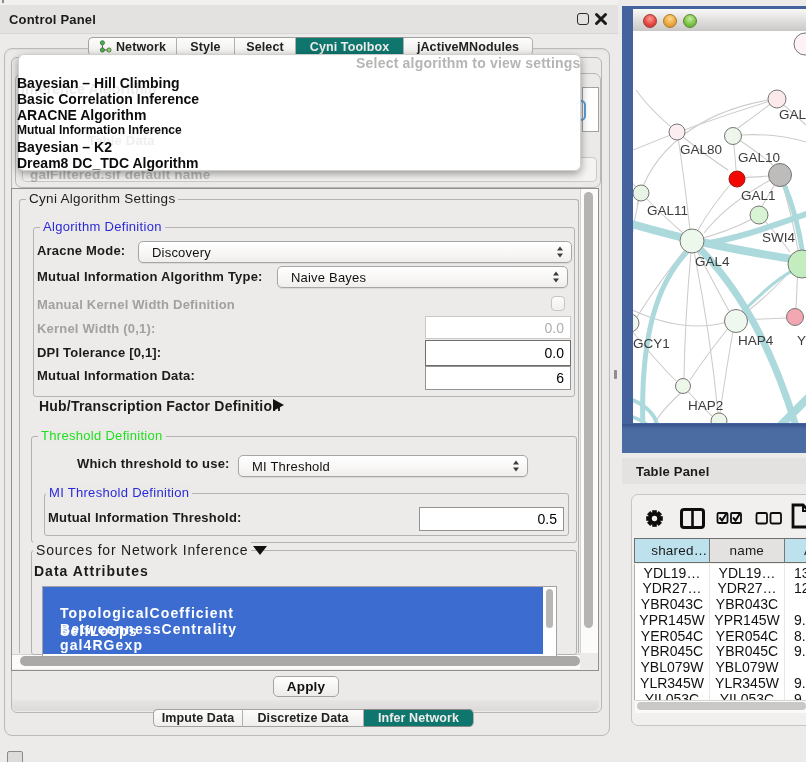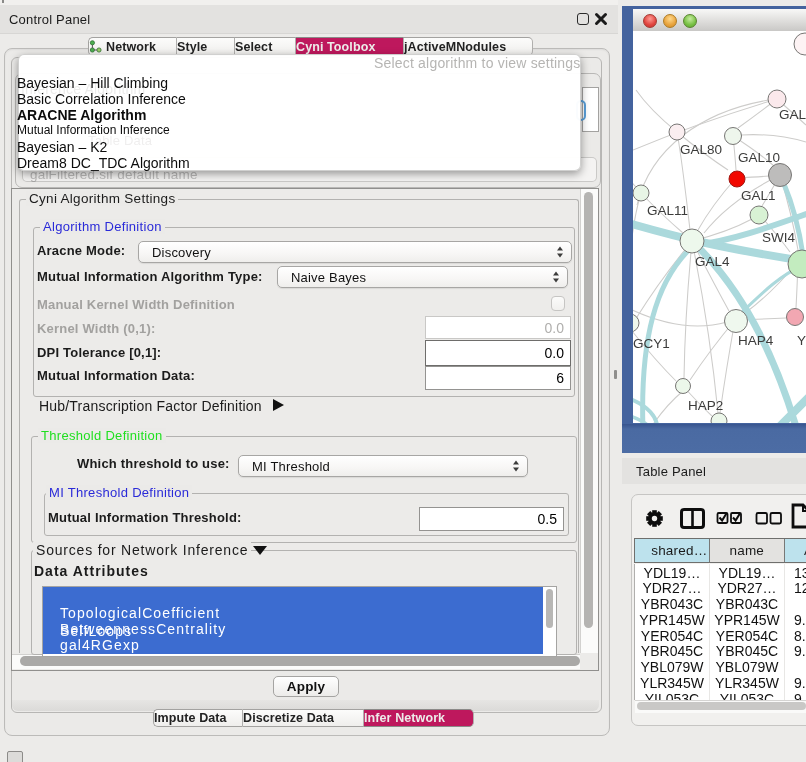--- a/index.html
+++ b/index.html
@@ -1,18 +1,18 @@
 <!DOCTYPE html>
 <html><head><meta charset="utf-8">
 <style>
 html,body{margin:0;padding:0;}
 body{width:806px;height:762px;position:relative;overflow:hidden;background:#ecebe9;
   font-family:"Liberation Sans",sans-serif;-webkit-font-smoothing:antialiased;}
 .abs{position:absolute;}
-.lbl{position:absolute;white-space:nowrap;letter-spacing:.2px;color:#1b1b1b;}
+.lbl{position:absolute;white-space:nowrap;letter-spacing:.2px;color:#1b1b1b;font-weight:bold;}
 .b{font-weight:bold;}
 .combo{position:absolute;border:1px solid #a7a6a4;border-radius:5px;
   background:linear-gradient(#ffffff,#f7f6f5 60%,#efeeec);box-shadow:0 1px 1px rgba(0,0,0,.08);}
 .combo .tx{position:absolute;left:13px;top:50%;transform:translateY(-50%);font-size:13px;letter-spacing:.2px;color:#111;}
 .car{position:absolute;right:8px;top:50%;width:6px;height:11px;transform:translateY(-50%);}
 .car:before,.car:after{content:"";position:absolute;left:0;border-left:3px solid transparent;border-right:3px solid transparent;}
 .car:before{top:0;border-bottom:4px solid #3c3c3b;}
 .car:after{bottom:0;border-top:4px solid #3c3c3b;}
 .field{position:absolute;background:#fff;text-align:right;font-size:14px;color:#000;}
 .field span{position:absolute;right:6px;top:50%;transform:translateY(-50%);}
@@ -41,25 +41,25 @@
         <circle cx="3.4" cy="10" r="2.1" fill="#4caf50" stroke="#2c7031" stroke-width=".8"></circle>
         <circle cx="10" cy="10" r="2.1" fill="#9ccc65" stroke="#2c7031" stroke-width=".8"></circle>
         <path d="M3.4 4.9 L3.4 8 M5.4 10 L8 10" stroke="#555" stroke-width="1"></path>
       </svg>Network</div>
   <div class="ttab" style="width:57px;">Style</div>
   <div class="ttab" style="width:60px;">Select</div>
   <div class="ttab sel" style="width:107px;">Cyni Toolbox</div>
   <div class="ttab last" style="width:128px;">jActiveMNodules</div>
 </div>
 <style>
-.ttab{display:flex;align-items:center;font-size:12.5px;font-weight:bold;color:#222;
+.ttab{display:flex;align-items:center;justify-content:center;font-size:12.5px;font-weight:bold;color:#222;
   background:linear-gradient(#fcfcfb,#efeeec);border-top:1px solid #a3a2a0;border-bottom:1px solid #a3a2a0;border-right:1px solid #b0afad;letter-spacing:.1px;}
 .ttab.first{border-left:1px solid #a3a2a0;border-radius:5px 0 0 5px;}
 .ttab.last{border-radius:0 5px 5px 0;}
-.ttab.sel{background:#be185d;color:#edecea;border-top-color:#8b8a88;border-bottom-color:#8b8a88;}
+.ttab.sel{background:#0f766e;color:#edecea;border-top-color:#8b8a88;border-bottom-color:#8b8a88;}
 </style>
 
 <div class="abs" style="left:15px;top:73px;width:584px;height:113px;border:1px solid #b9b8b6;border-radius:7px;"></div>
 <div class="abs" style="left:582px;top:87px;width:15px;height:43px;border:1px solid #a3a2a0;background:#fff"></div>
 <div class="abs" style="left:576px;top:100px;width:6px;height:17px;border:2.5px solid #5a9fd8;border-radius:6px;"></div>
 <div class="abs" style="left:22px;top:157px;width:573px;height:23px;border:1px solid rgba(150,149,147,.45);border-radius:5px;background:rgba(255,255,255,.45)"></div>
 <div class="lbl" style="left:30px;top:167px;font-size:13.5px;color:rgba(80,80,80,.35)">galFiltered.sif default name</div>
 
 <div class="abs" style="left:11px;top:188px;width:586px;height:481px;border:1px solid #908f8d;background:#ecebe9"></div>
 <div class="abs" style="left:580px;top:189px;width:17px;height:464px;background:#fbfbfa;border-left:1px solid #d2d1cf"></div>

